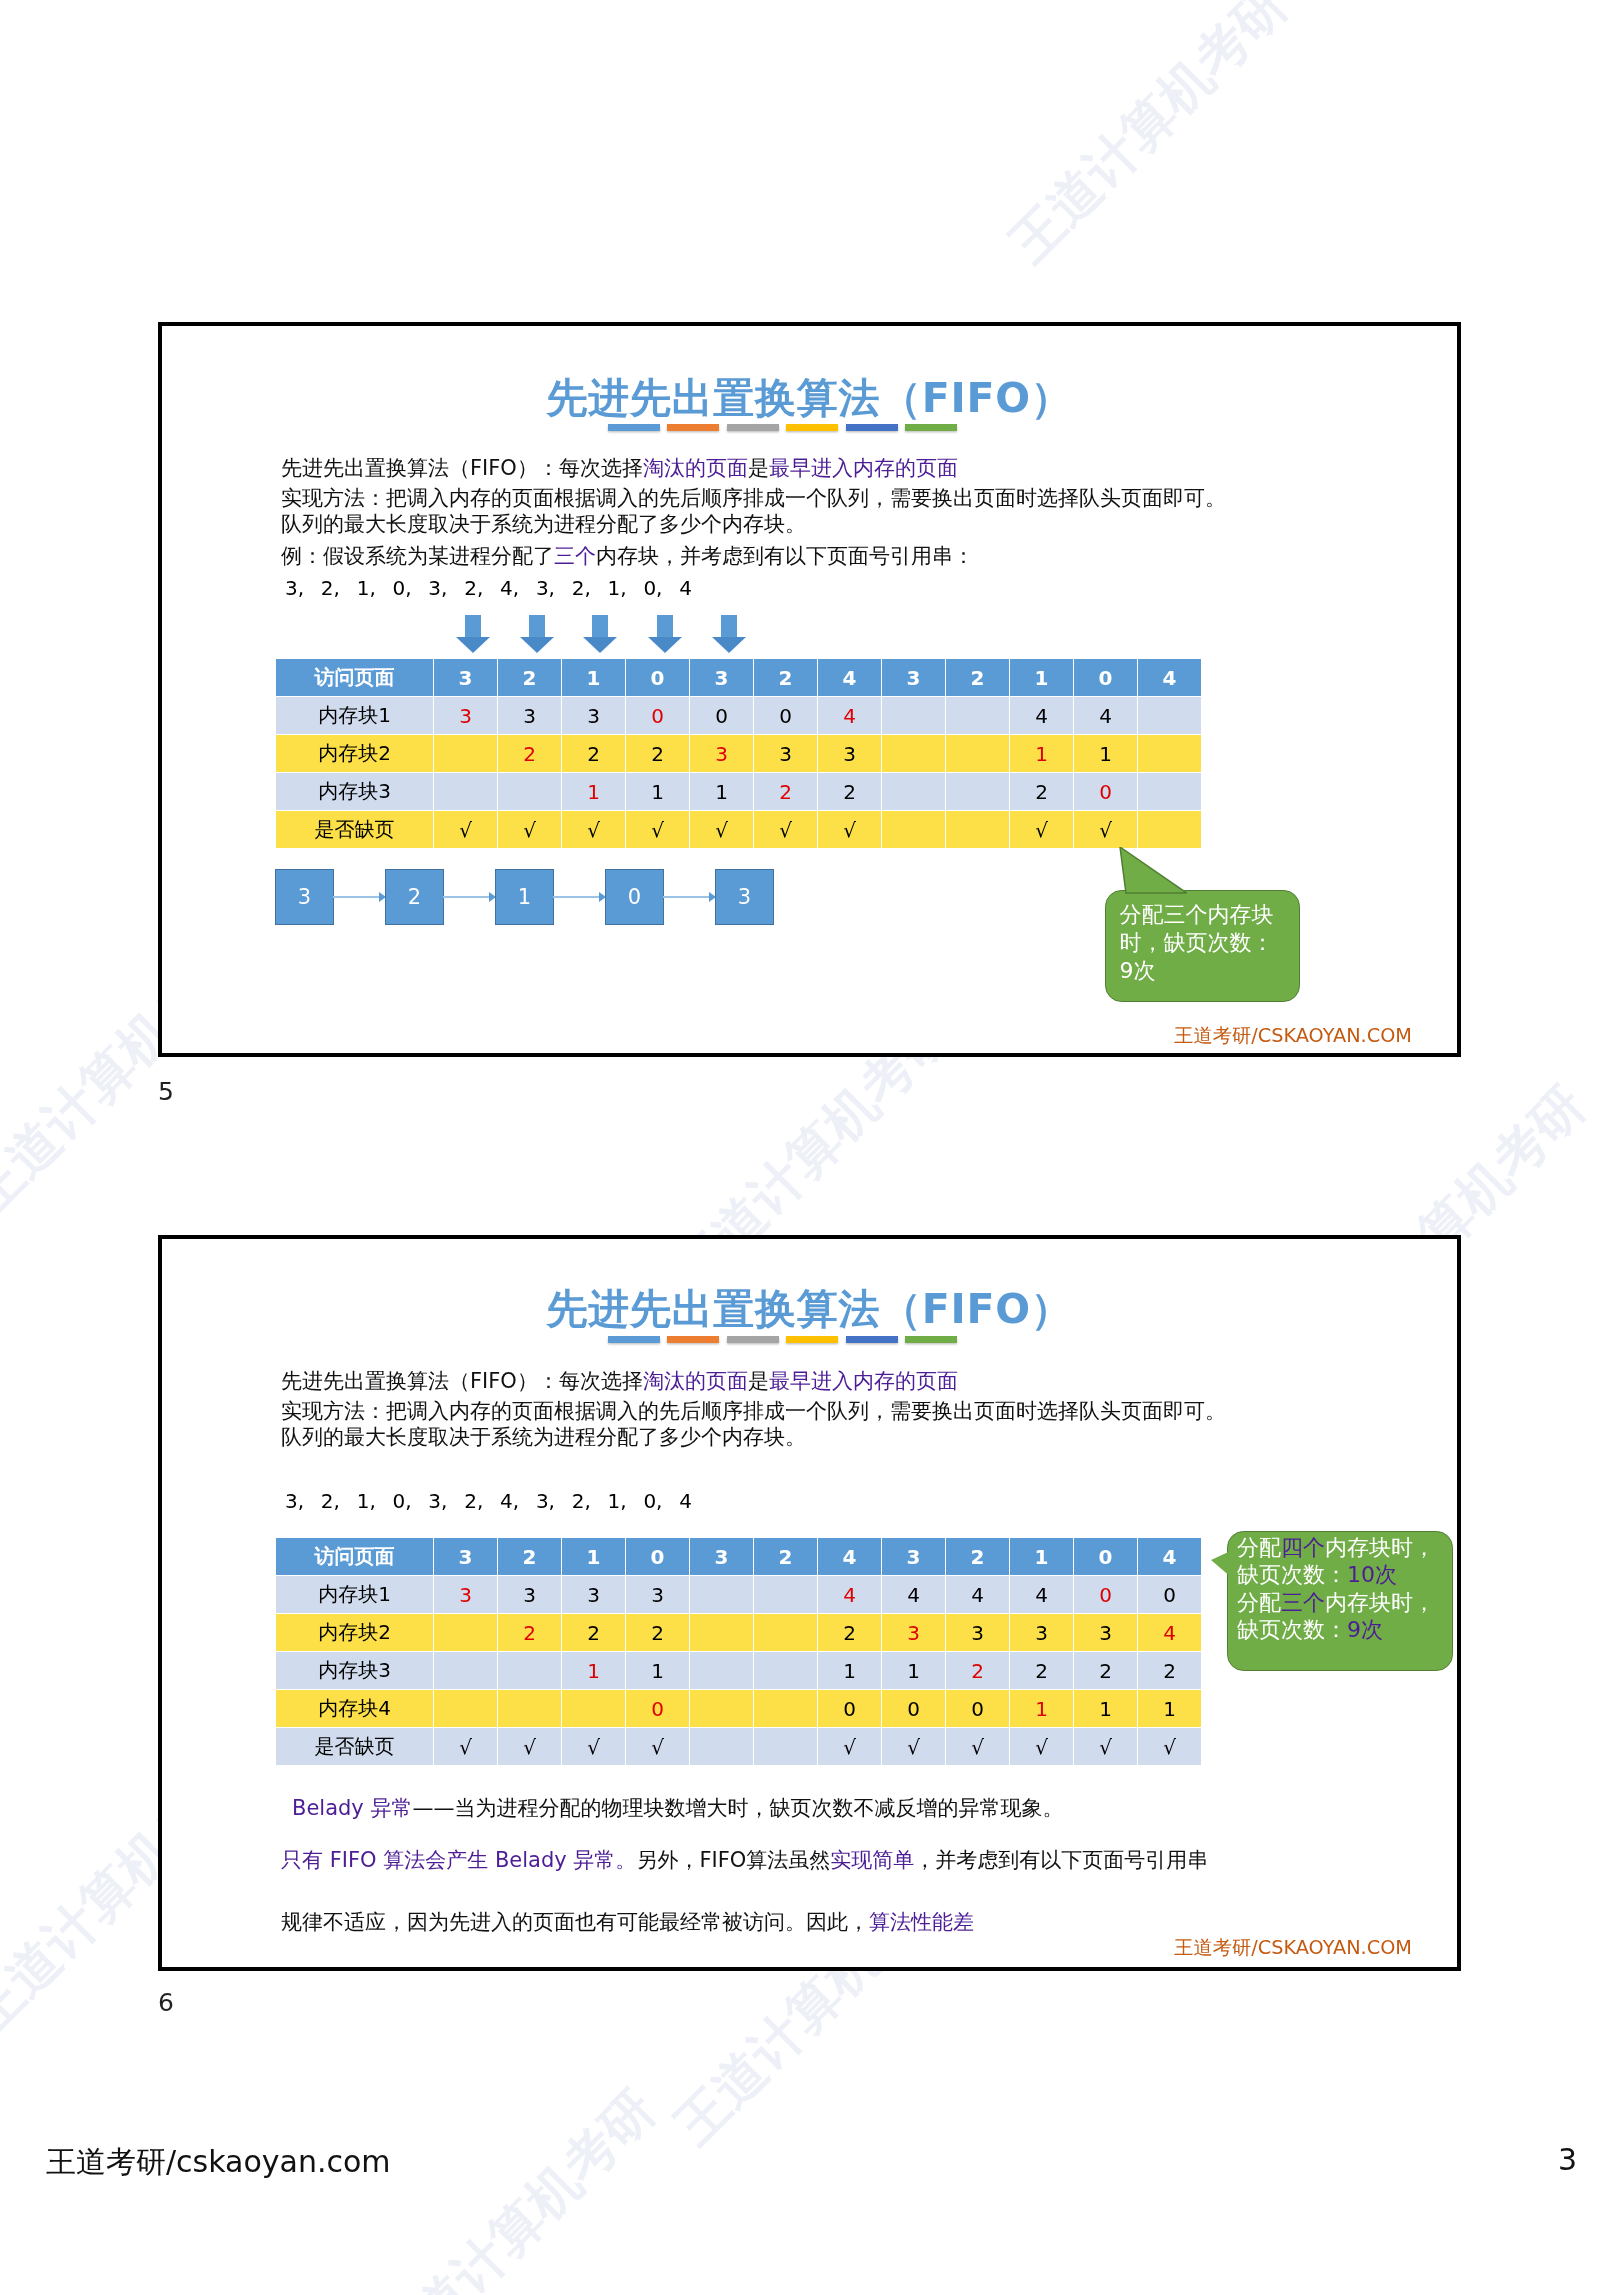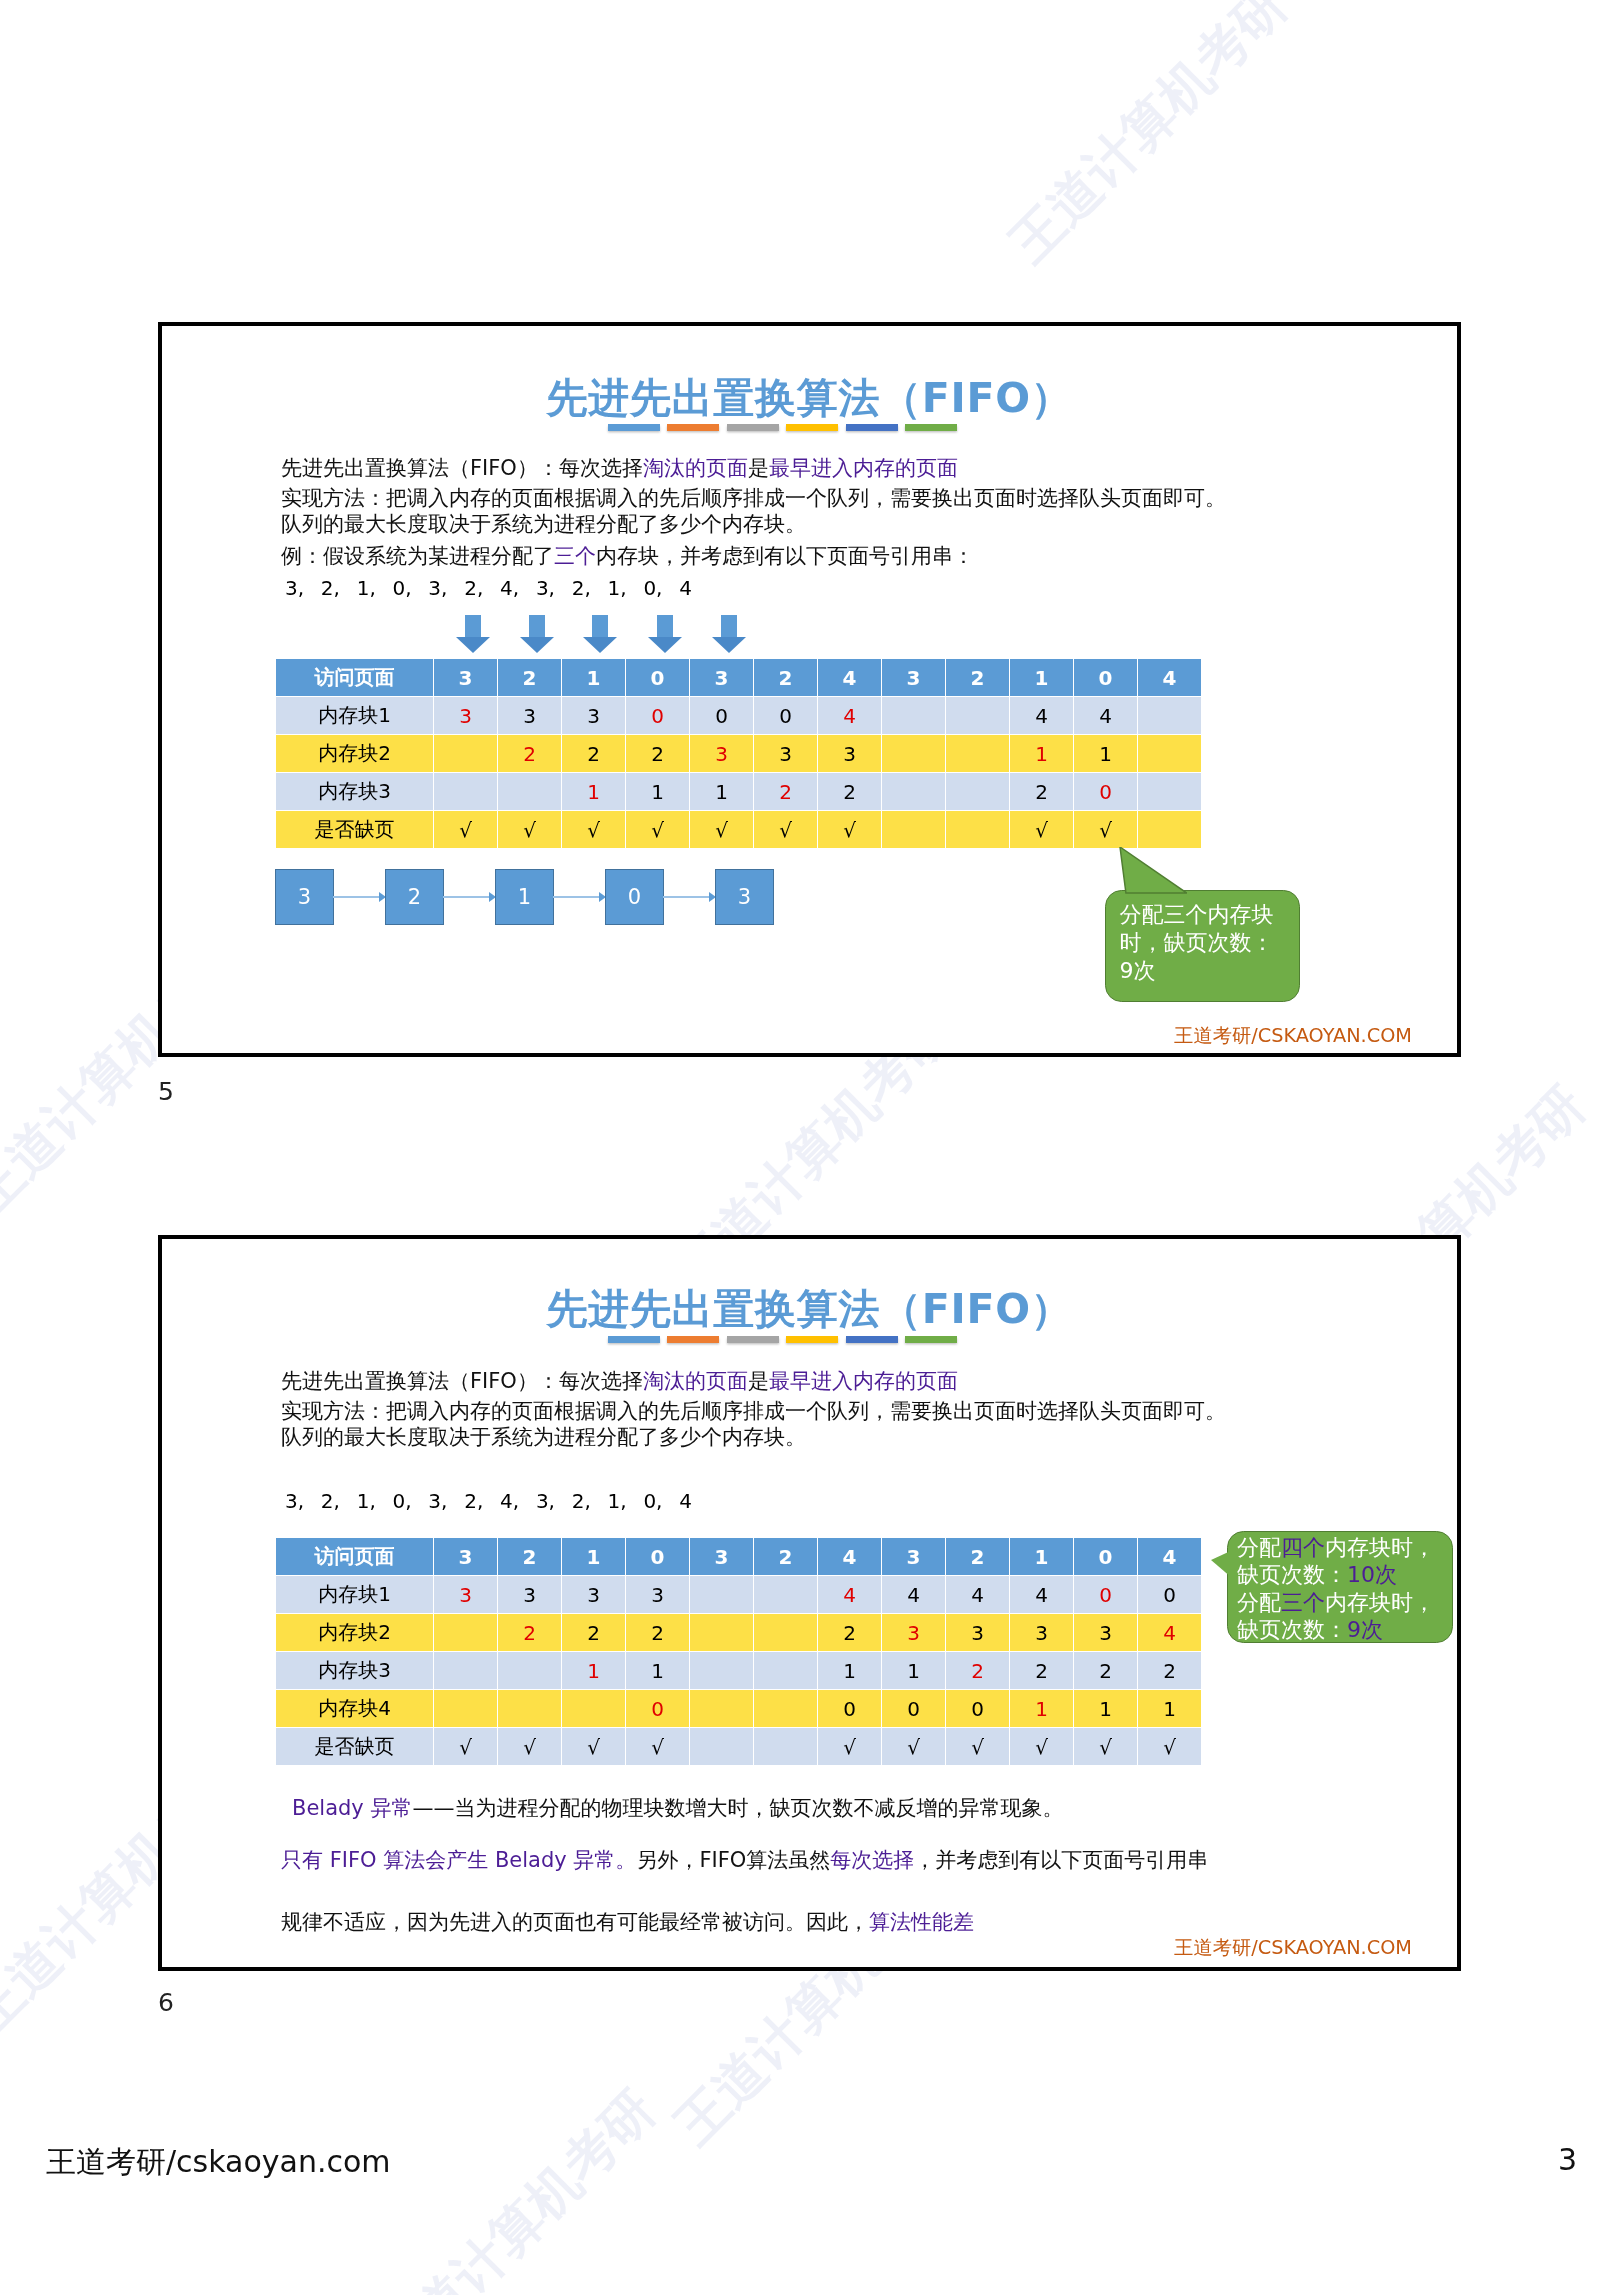--- a/index.html
+++ b/index.html
@@ -284,35 +284,35 @@
           <td class="cell">√</td>
           <td class="cell">√</td>
           <td class="cell">√</td>
           <td class="cell">√</td>
           <td class="cell">√</td>
           <td class="cell">√</td>
         </tr>
       </tbody>
     </table>
 
-  <div class="callout" style="left:1065px;top:292px;width:226px;height:112px;padding:1.5px 9px;line-height:27.5px;">
+  <div class="callout" style="left:1065px;top:292px;width:226px;height:140px;padding:1.5px 9px;line-height:27.5px;">
     <div><span>分配</span><span class="red">四个</span><span>内存块时，</span></div>
     <div><span>缺页次数：</span><span class="red">10次</span></div>
     <div><span>分配</span><span class="red">三个</span><span>内存块时，</span></div>
     <div><span>缺页次数：</span><span class="red">9次</span></div>
   </div>
   <svg style="position:absolute;left:1049px;top:312px;" width="19.3" height="30" viewBox="0 0 26 40">
     <polygon points="0,12 26,0 26,34" fill="#70ad47"></polygon>
   </svg>
 
   <div class="body-text" style="top:555px;margin-left:11px;">
     <span class="red">Belady 异常</span><span>——当为进程分配的物理块数增大时，缺页次数不减反增的异常现象。</span>
   </div>
   <div class="body-text" style="top:607px;">
-    <span class="red">只有 FIFO 算法会产生 Belady 异常。</span><span>另外，FIFO算法虽然</span><span class="red">每次选择</span><span>，并考虑到有以下页面号引用串</span>
+    <span class="red">只有 FIFO 算法会产生 Belady 异常。</span><span>另外，FIFO算法虽然</span><span class="red">实现简单</span><span>，并考虑到有以下页面号引用串</span>
   </div>
   <div class="body-text" style="top:669px;">
     <span>规律不适应，因为先进入的页面也有可能最经常被访问。因此，</span><span class="red">算法性能差</span>
   </div>
   <div class="brand" style="top:695px;">王道考研/CSKAOYAN.COM</div>
 </div>
 <div class="slide-num" style="top:1988px;">6</div>
 
 <div class="footer-left">王道考研/cskaoyan.com</div>
 <div class="footer-right">3</div>

